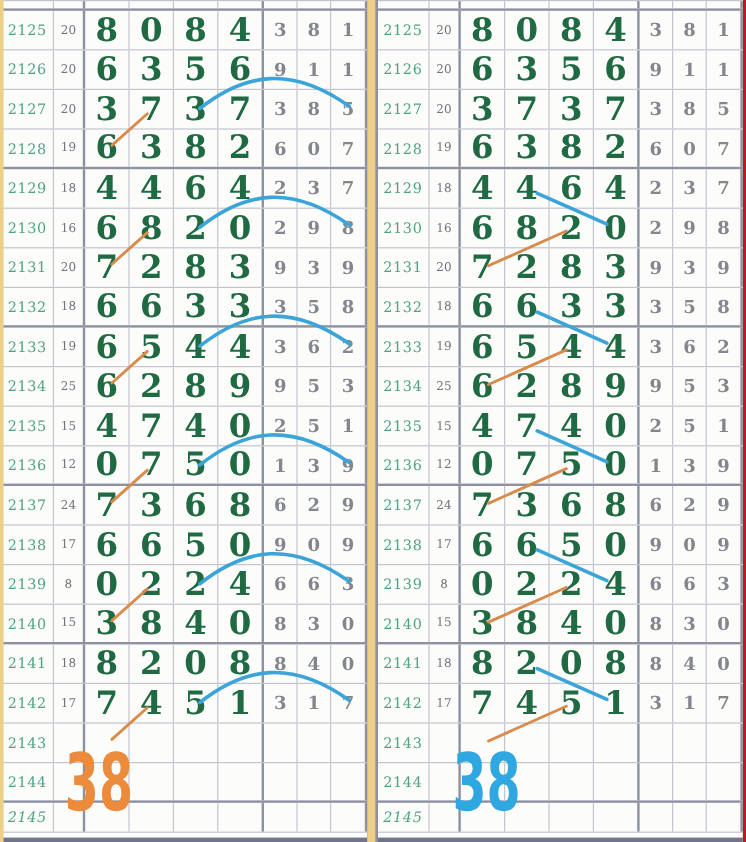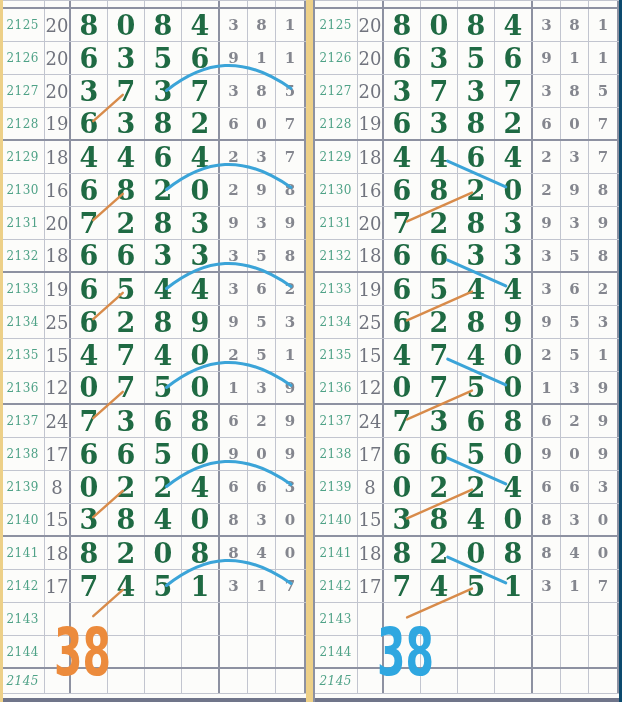--- a/index.html
+++ b/index.html
@@ -2,40 +2,40 @@
 <html><head>
 <meta charset="utf-8">
 <style>
   :root{
     --thin:#c2c5cf;
     --thick:#8d91a1;
   }
   html,body{margin:0;padding:0;background:#ffffff;}
   .stage{
     position:relative;width:622px;height:702px;overflow:hidden;
-    background:#0c4a6e;font-family:"DejaVu Serif", serif;
+    background:#b91c1c;font-family:"DejaVu Serif", serif;
   }
   .panel{
     position:absolute;top:0;width:306px;height:702px;background:#fcfcfa;
   }
   #panel-left{left:0;}
   #panel-right{left:313px;}
   .row{display:flex;height:33px;box-sizing:border-box;border-bottom:1px solid var(--thin);}
   .row.hb{border-bottom:2px solid var(--thick);}
   .row.sliver{height:9px;border-top:1px solid var(--thin);border-bottom:2px solid var(--thick);}
   .row.lastrow{height:25px;font-style:italic;}
   .row.spacer{height:4px;border-bottom:none;}
   .band{height:4px;background:#70758a;}
   .cell{
     box-sizing:border-box;height:100%;border-right:1px solid var(--thin);
     display:flex;align-items:center;justify-content:center;overflow:hidden;
   }
   .c-period{width:45px;justify-content:flex-end;padding-right:5px;
     font-size:12px;letter-spacing:0.5px;color:#4fa287;}
-  .c-count{width:26px;border-right:2px solid var(--thick);font-size:18px;color:#71747e;}
+  .c-count{width:26px;border-right:2px solid var(--thick);font-size:10px;color:#71747e;}
   .c-big{width:37px;font-size:27px;font-weight:bold;color:#1f6a43;}
   .c-big.b4{width:38px;border-right:2px solid var(--thick);}
   .c-small{width:28px;font-size:15px;font-weight:bold;color:#84868e;}
   .c-small.s3{width:30px;border-right:2px solid var(--thick);}
   .overlay{position:absolute;left:0;top:0;pointer-events:none;}
   .big-num{
     position:absolute;top:620px;font-family:"DejaVu Sans", sans-serif;
     font-weight:bold;font-size:66px;line-height:1;letter-spacing:0px;
     transform:scaleX(0.62);transform-origin:left top;
   }

